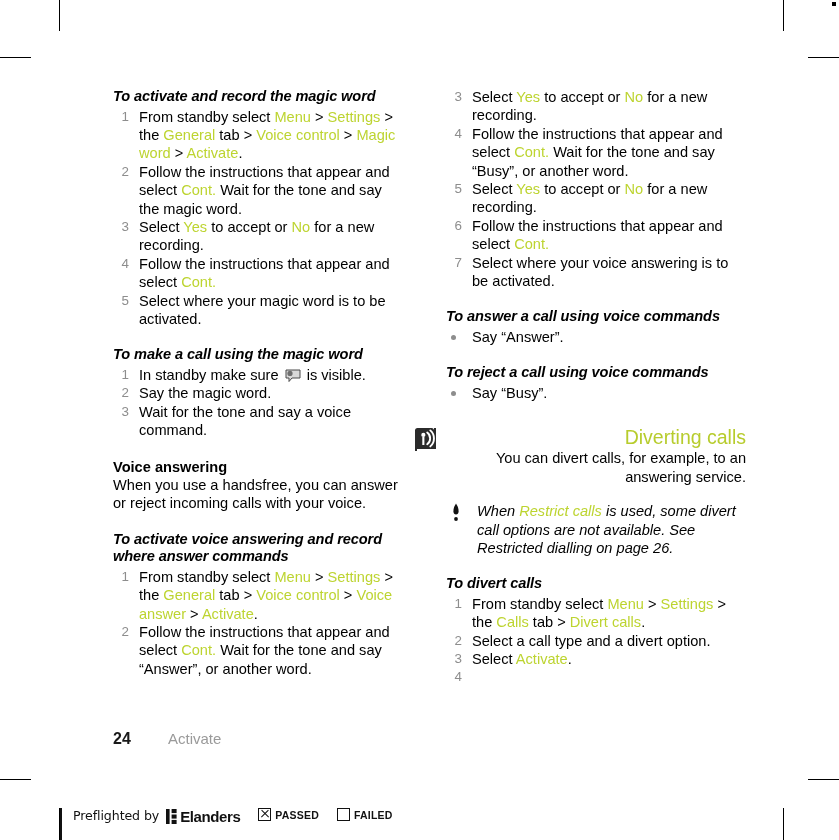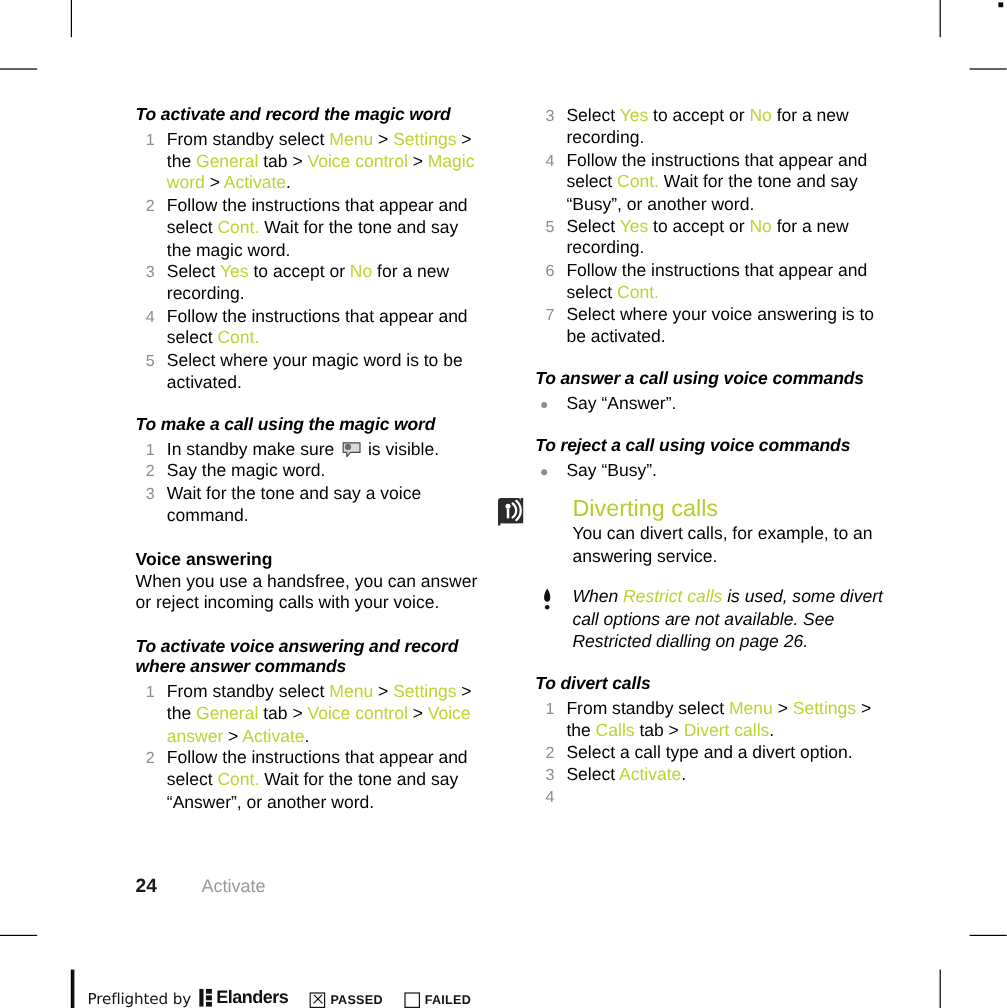--- a/index.html
+++ b/index.html
@@ -100,22 +100,23 @@
     display: inline-block;
     width: 16px;
     height: 13px;
     vertical-align: -2px;
     margin: 0 2px;
   }
 
   
   .chapter {
     position: relative;
-    margin-top: 11px;
+    margin-top: 24px;
     padding-left: 31px;
+    text-align: right;
   }
   .chapter .chap-icon {
     position: absolute;
     left: -31px;
     top: 2px;
     width: 25px;
     height: 25px;
   }
   .chapter h2 {
     margin: 0 0 1px 0;
@@ -162,21 +163,21 @@
     color: #9a9a9a;
   }
 
   
   .preflight {
     position: absolute;
     left: 60px;
     top: 808px;
     height: 32px;
     display: flex;
-    align-items: flex-end;
+    align-items: flex-start;
     padding-left: 11px;
     border-left: 2px solid #111;
     font-size: 12.5px;
     color: #111;
   }
   .preflight .pf-label {
     font-family: "DejaVu Sans", sans-serif;
     font-size: 12.6px;
     letter-spacing: -0.1px;
   }

